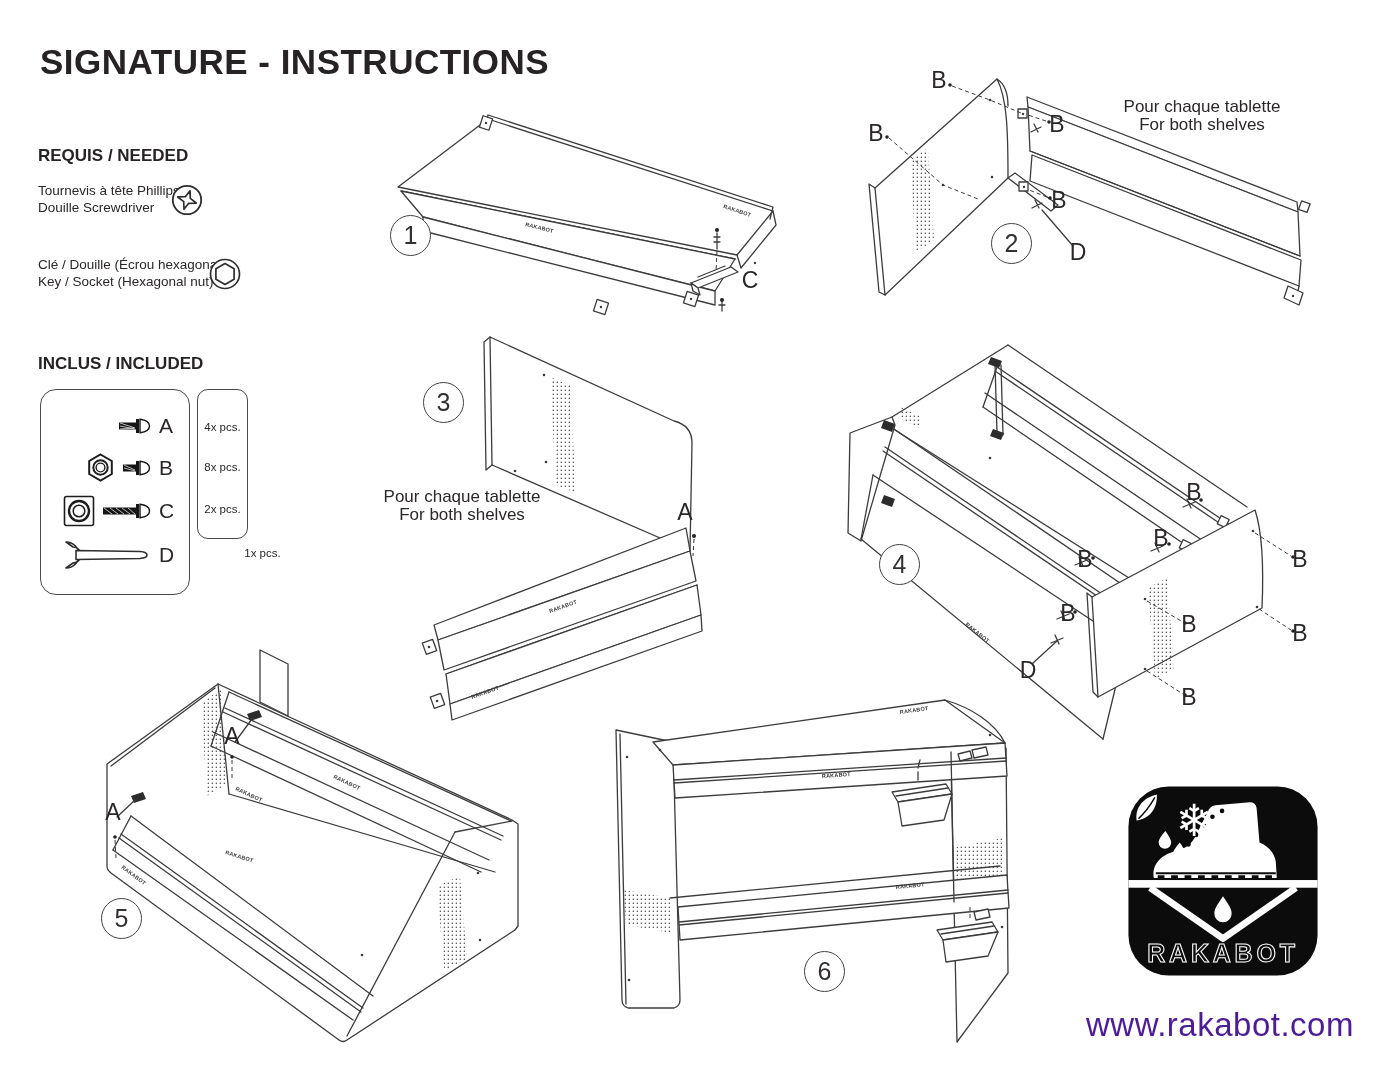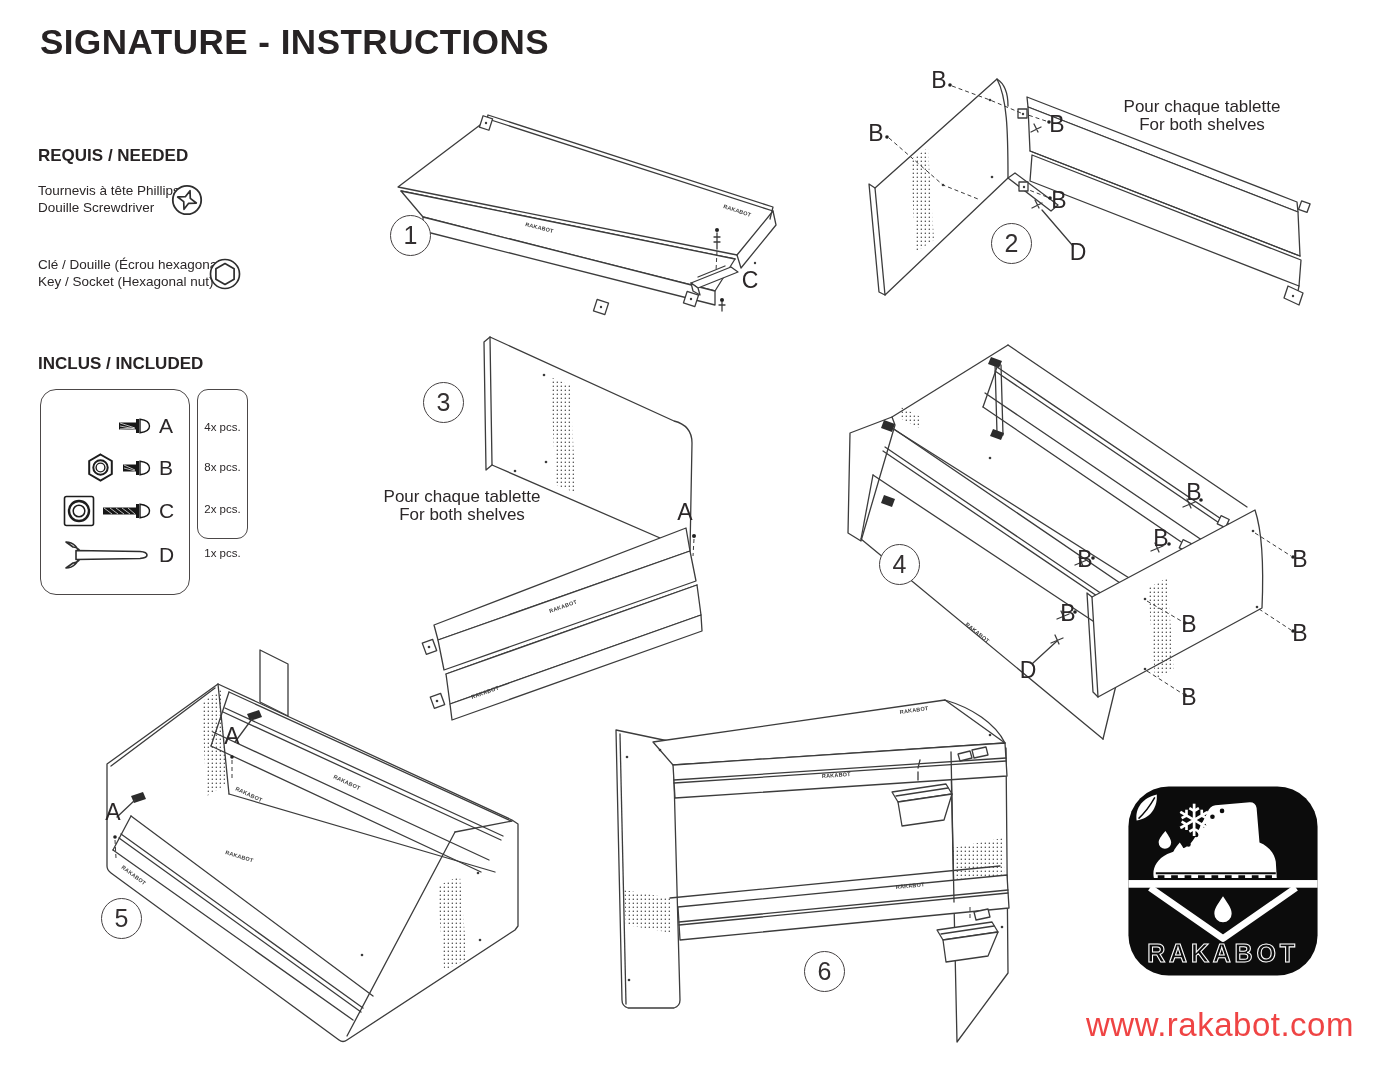--- a/index.html
+++ b/index.html
@@ -12,36 +12,36 @@
   .note{font-size:17px;line-height:17.5px;text-align:center;color:#2b2728;width:210px;}
   .step-circle{width:41px;height:41px;border:1.4px solid #454142;border-radius:50%;
                display:flex;align-items:center;justify-content:center;
                font-size:25px;color:#343031;background:#fff;box-sizing:border-box;}
   .callout{font-size:23px;color:#2b2728;transform:translate(-50%,-50%);position:absolute;}
   .parts-box{border:1.4px solid #4c4848;border-radius:16px;box-sizing:border-box;}
   .qty-box{border:1.4px solid #4c4848;border-radius:11px;box-sizing:border-box;}
   .part-row{position:absolute;display:flex;align-items:center;justify-content:flex-end;gap:7px;width:100%;}
   .part-letter{font-size:21px;color:#2b2728;width:22px;}
   .qty{position:absolute;width:100%;text-align:center;font-size:11.5px;color:#2b2728;}
-  .website{font-size:33px;color:#ef4444;letter-spacing:.5px;white-space:nowrap;}
+  .website{font-size:33px;color:#4c1d95;letter-spacing:.5px;white-space:nowrap;}
   svg.diagram{position:absolute;overflow:visible;}
   .ln{fill:none;stroke:#3c3c3c;stroke-width:1.3;stroke-linejoin:round;stroke-linecap:round;}
   .face{fill:#ffffff;stroke:#3c3c3c;stroke-width:1.3;stroke-linejoin:round;}
   .dash{fill:none;stroke:#3c3c3c;stroke-width:1;stroke-dasharray:4,3;}
   .blk{fill:#2c2c2c;stroke:none;}
   .pin{fill:#222;}
   .hole{fill:#3c3c3c;}
   .wm{font-family:"Liberation Sans",sans-serif;font-size:5.5px;font-weight:bold;fill:#3a3a3a;letter-spacing:.2px;}
 </style>
 </head>
 <body>
 
 <div class="page">
 
-  <div class="abs title" style="left:40px;top:22px;">SIGNATURE - INSTRUCTIONS</div>
+  <div class="abs title" style="left:40px;top:42px;">SIGNATURE - INSTRUCTIONS</div>
 
   <div class="abs sec-heading" style="left:38px;top:146px;">REQUIS / NEEDED</div>
   <div class="abs tool-text" style="left:38px;top:182px;">
     <div>Tournevis à tête Phillips</div>
     <div>Douille Screwdriver</div>
   </div>
   <svg class="diagram" style="left:170px;top:183px;" width="34" height="34" viewBox="0 0 34 34">
     <circle cx="17" cy="17" r="14.2" fill="#fff" stroke="#2e2e2e" stroke-width="1.8"></circle>
     <path d="M17,7.2 L19.6,14.4 L26.8,17 L19.6,19.6 L17,26.8 L14.4,19.6 L7.2,17 L14.4,14.4 Z" transform="rotate(18 17 17)" fill="none" stroke="#2e2e2e" stroke-width="1.7" stroke-linejoin="round"></path>
   </svg>
@@ -104,21 +104,21 @@
         <path d="M26,12.5 L90,13.5 Q97,14 97,17 Q97,20 90,20.5 L26,21.5 Z" fill="#fff" stroke="#2e2e2e" stroke-width="1.6" stroke-linejoin="round"></path>
       </svg>
       <span class="part-letter">D</span>
     </div>
   </div>
 
   <div class="abs qty-box" style="left:197px;top:389px;width:51px;height:150px;">
     <div class="qty" style="top:31px;">4x pcs.</div>
     <div class="qty" style="top:71px;">8x pcs.</div>
     <div class="qty" style="top:113px;">2x pcs.</div>
-    <div class="qty" style="top:157px;">1x pcs.</div>
+    <div class="qty" style="top:157px;margin-left:40px;">1x pcs.</div>
   </div>
 
   <svg class="diagram" style="left:385px;top:105px;" width="400" height="215" viewBox="0 0 400 215">
     <polygon class="face" points="103,14 388,106 352,150 13,82"></polygon>
     <line class="ln" x1="16" y1="86" x2="350" y2="154"></line>
     <polygon class="face" points="16,86 350,154 330,186 38,112"></polygon>
     <polygon class="face" points="38,112 330,186 330,200 38,126"></polygon>
     <path class="ln" d="M100,22 L103,10 L388,102 L385,114"></path>
     <polyline class="ln" points="388,106 391,120 356,163 352,150"></polyline>
     <rect class="face" x="96" y="12" width="10" height="12" transform="rotate(18 101 18)"></rect>

